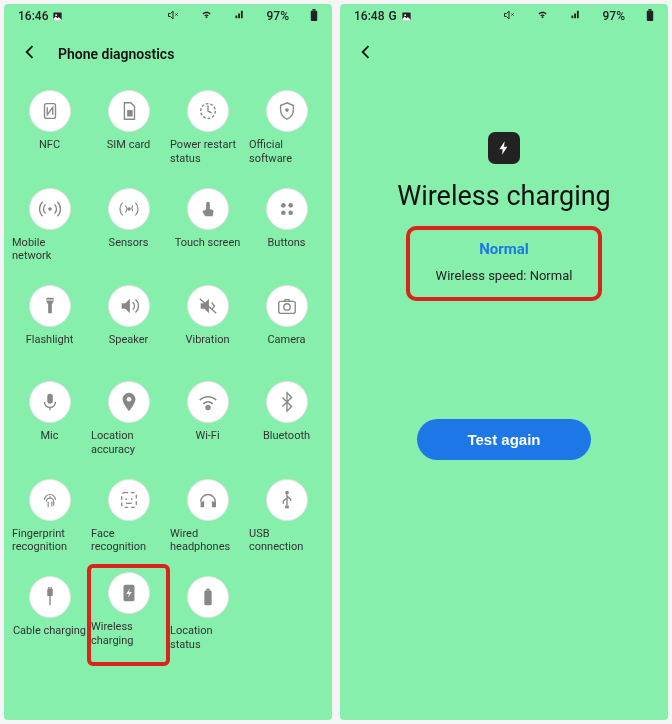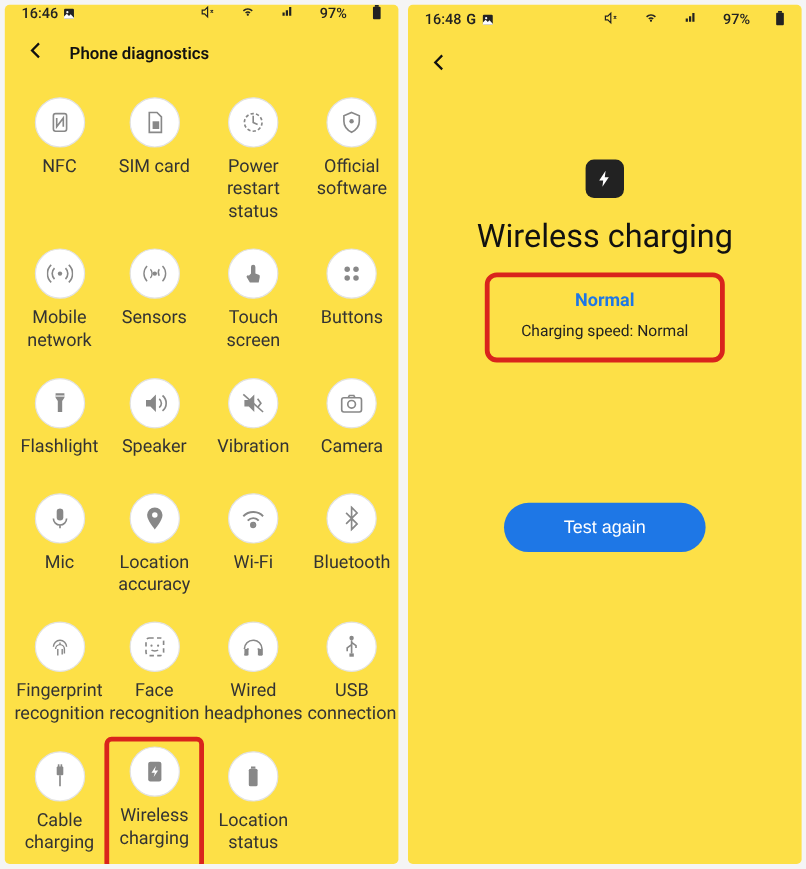--- a/index.html
+++ b/index.html
@@ -8,21 +8,21 @@
     background: #f5f5f5;
     width: 672px;
     height: 724px;
     display: flex;
     gap: 8px;
     padding: 4px;
   }
   .phone {
     width: 328px;
     height: 716px;
-    background: #fde047;
+    background: #86efac;
     border-radius: 4px;
     overflow: hidden;
     display: flex;
     flex-direction: column;
     position: relative;
   }
   .status-bar {
     height: 24px;
     display: flex;
     align-items: center;
@@ -76,42 +76,41 @@
     border: 1px solid #e2e2e2;
     background: #fff;
     display: flex;
     align-items: center;
     justify-content: center;
     margin-bottom: 6px;
     color: #555;
   }
   .icon-circle svg { display: block; }
   .diag-label {
-    font-size: 15px;
+    font-size: 11px;
     color: #333;
-    text-align: center;
     line-height: 1.25;
     min-height: 26px;
   }
   .highlight-box {
     border: 4px solid #d9241c;
     border-radius: 6px;
     margin: -4px -2px;
     padding: 4px 0 6px 0;
   }
   .test-all-wrap {
     padding: 8px 0 14px 0;
     display: flex;
     justify-content: center;
   }
   .pill-btn {
     background: #1e77e6;
     color: #fff;
     font-size: 15px;
-    font-weight: 400;
+    font-weight: 700;
     border: none;
     border-radius: 24px;
     padding: 12px 50px;
     cursor: pointer;
   }
   
   .right-content {
     flex: 1;
     display: flex;
     flex-direction: column;
@@ -453,19 +452,19 @@
 
   <div class="right-content">
     <div class="bolt-square">
       <svg width="16" height="20" viewBox="0 0 24 24" fill="#fff">
           <path d="M13 2L5 14h5l-1 8 8-12h-5z"></path>
         </svg>
     </div>
     <div class="wc-title">Wireless charging</div>
     <div class="result-box">
       <div class="result-status">Normal</div>
-      <div class="result-detail">Charging speed: Normal</div>
+      <div class="result-detail">Wireless speed: Normal</div>
     </div>
     <div class="test-again-wrap">
       <button class="pill-btn">Test again</button>
     </div>
   </div>
 </div>
 
 </body></html>

